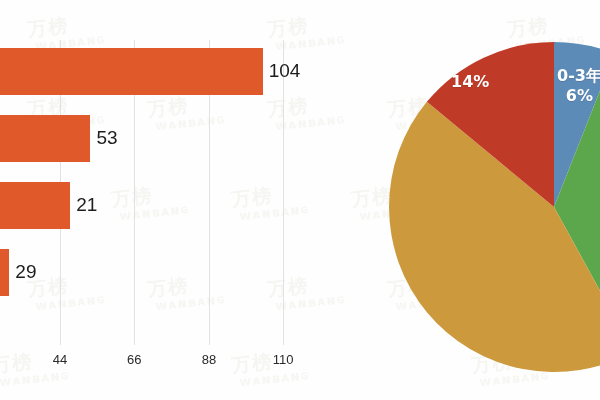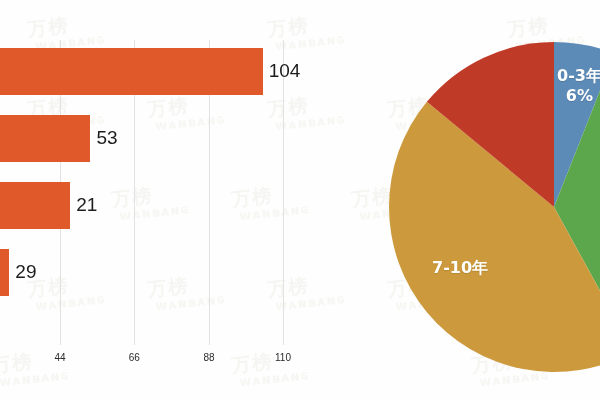--- a/index.html
+++ b/index.html
@@ -35,21 +35,21 @@
   .gridline{position:absolute;top:40px;width:1px;height:305px;background:#e2e2e2;}
   .bar{position:absolute;left:-70px;background:#e0592b;}
   .barval{
     position:absolute;
     font-size:19px;color:#1d1d1d;font-weight:400;
     font-family:"Liberation Sans",sans-serif;
     white-space:nowrap;
   }
   .xtick{
     position:absolute;top:352px;
-    font-size:10px;color:#2a2a2a;
+    font-size:13px;color:#2a2a2a;
     transform:translateX(-50%);
     white-space:nowrap;
   }
 
   
   #piechart{position:absolute;left:320px;top:0;width:280px;height:400px;}
   #pie-svg{position:absolute;left:0;top:0;}
   .pielabel{
     position:absolute;
     color:#ffffff;
@@ -189,20 +189,20 @@
         <path d="M 234 207 L 294.74055119297185 53.5868798284385 A 165 165 0 0 1 313.48935622678306 351.59060220723745 Z" fill="#5ca64c"></path>
         <path d="M 234 207 L 313.48935622678306 351.59060220723745 A 165 165 0 0 1 106.86531494199477 101.82504169146621 Z" fill="#cc9a3c"></path>
         <path d="M 234 207 L 106.86531494199477 101.82504169146621 A 165 165 0 0 1 233.99999999999997 42 Z" fill="#c03a28"></path>
       </svg>
     <div id="pie-labels">
         <div class="pielabel" style="left: 237px; top: 66px;">
           <span class="l1">0-3年</span>
           <span class="l2">6%</span>
         </div>
         <div class="pielabel" style="left: 112px; top: 258px;">
-          <span class="l1">7-10年</span>
         </div>
         <div class="pielabel" style="left: 131px; top: 72px;">
+          <span class="l2">14%</span>
         </div>
       </div>
   </div>
 
 </div>
 
 </body></html>

